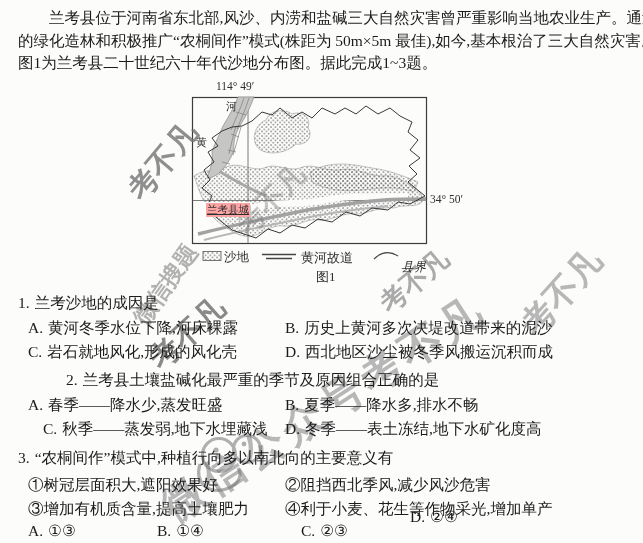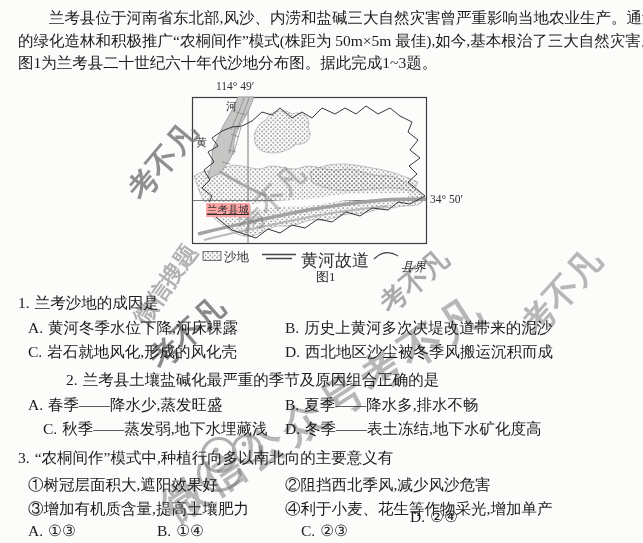--- a/index.html
+++ b/index.html
@@ -102,21 +102,21 @@
 <div class="intro-line" style="top:31px;">的绿化造林和积极推广“农桐间作”模式(株距为 50m×5m 最佳),如今,基本根治了三大自然灾害。</div>
 <div class="intro-line" style="top:53px;">图1为兰考县二十世纪六十年代沙地分布图。据此完成1~3题。</div>
 
 <div class="maplabel" style="left:216px; top:80px;  font-size:11.5px;">114° 49′</div>
 <div class="maplabel" style="left:430px; top:193px; font-size:11.5px;">34° 50′</div>
 <div class="maplabel" style="left:226px; top:99px;  font-size:11px;">河</div>
 <div class="maplabel" style="left:196px; top:135px; font-size:11px;">黄</div>
 <div class="maplabel citybox" style="left:206px; top:203px; font-size:10.5px;">兰考县城</div>
 
 <div class="maplabel" style="left:224px; top:249px; font-size:12.5px;">沙地</div>
-<div class="maplabel" style="left:301px; top:249px; font-size:17px;">黄河故道</div>
+<div class="maplabel" style="left:301px; top:249px; font-size:13px;">黄河故道</div>
 <div class="maplabel" style="left:401px; top:259px; font-size:12.5px;font-style:italic;">县界</div>
 <div class="maplabel" style="left:316px; top:268px; font-size:13px;">图1</div>
 
 <div class="line" style="left:18px; top:294px;">
   <span>1.</span><span class="gap">兰考沙地的成因是</span>
 </div>
 <div class="line" style="left:28px;  top:319px;">
   <span>A.</span><span class="gap">黄河冬季水位下降,河床裸露</span>
 </div>
 <div class="line" style="left:285px; top:319px;">

